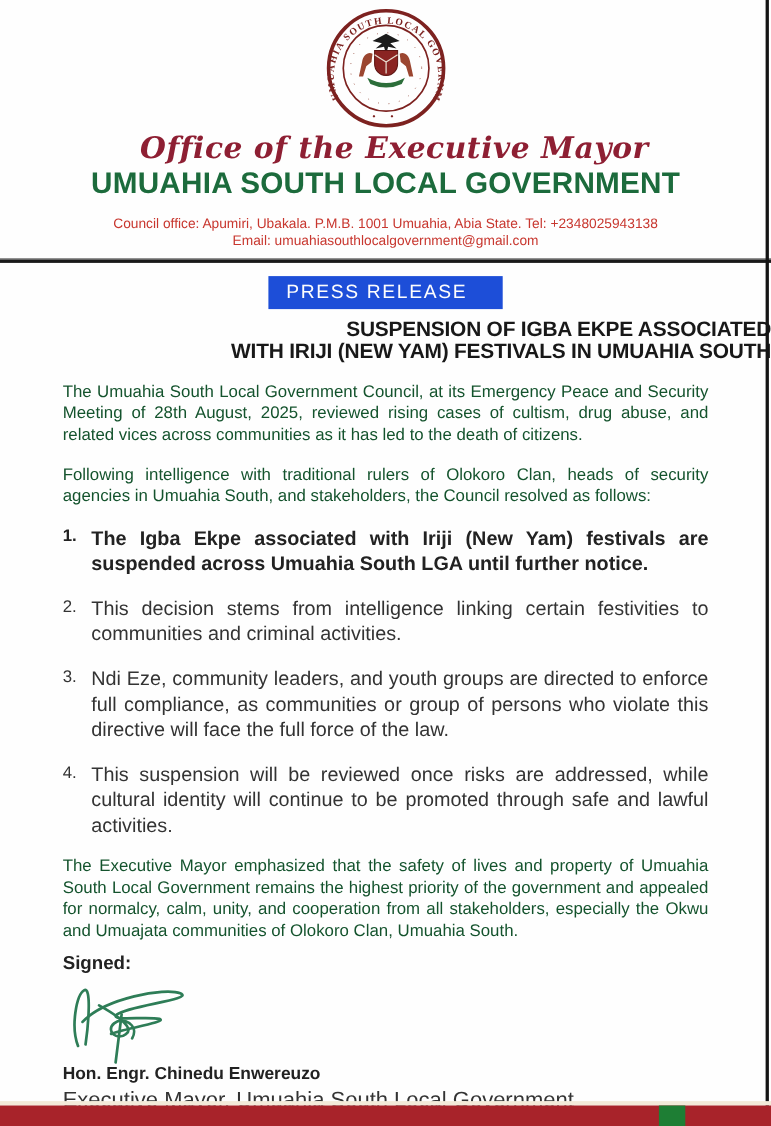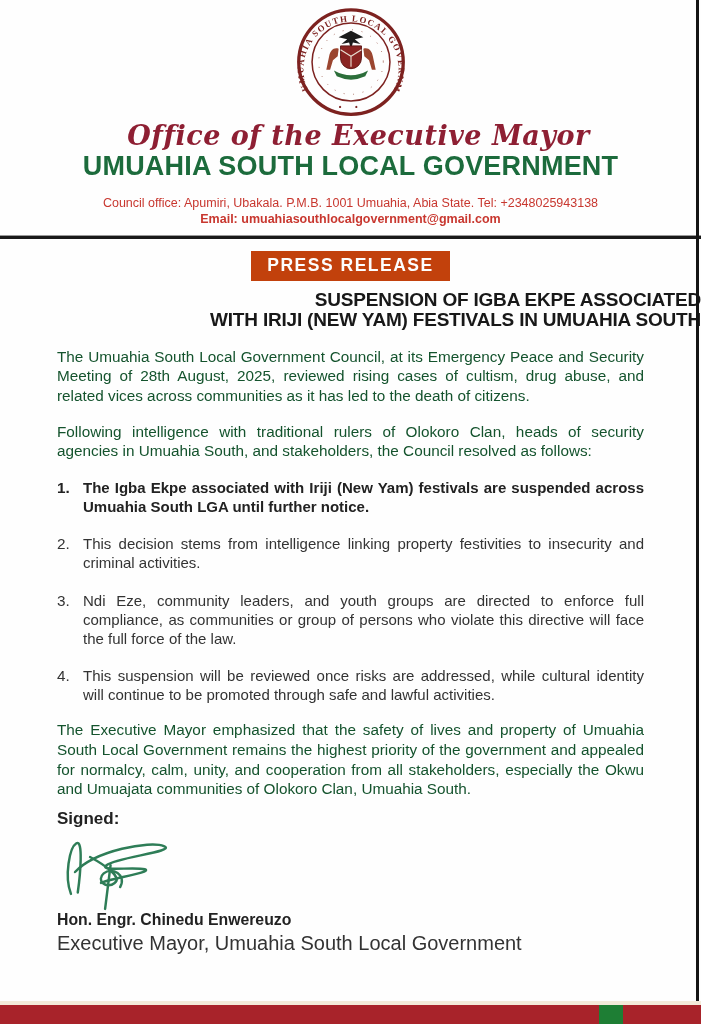--- a/index.html
+++ b/index.html
@@ -18,43 +18,43 @@
   .office-script {
     font-family:"DejaVu Serif","Liberation Serif",serif;
     font-style:italic; font-weight:bold; font-size:27px; color:#8e1f33;
     line-height:1.0; margin-top:2px; letter-spacing:.5px;padding-left:16px;
   }
   .gov-name {
     font-size:27px; font-weight:bold; color:#1c6b3c; letter-spacing:.2px;
     line-height:1.05; margin-top:3px;
   }
   .contact { font-size:12.5px; color:#c8372f; line-height:1.18; margin-top:16px; }
-  .contact + .contact { margin-top:1px;font-weight:bold; }
+  .contact + .contact { margin-top:1px; }
   .top-rule { height:4px; background:#191919; border-top:1px solid #9a9a9a; margin-top:8px; }
   
   .badge-row { text-align:center; margin-top:12px; }
   .badge {
-    display:inline-block; background:#c2410c; color:#fdfdfd;
-    font-weight:bold; font-size:17.5px; letter-spacing:1.5px;
-    padding:4px 16px 5px 16px;
+    display:inline-block; background:#1d4ed8; color:#fdfdfd;
+    font-weight:normal; font-size:17.5px; letter-spacing:1.5px;
+    padding:4px 32px 5px 16px;
   }
   .doc-title {
     text-align:right; font-weight:bold; color:#181818;
     font-size:19px; line-height:1.08; margin-top:9px; letter-spacing:-.2px;
   }
   .content { padding:0 57px 0 57px; }
   .para {
     font-size:15.3px; line-height:1.28; text-align:justify; color:#14532d;
     margin-top:16px;
   }
   ol.resolutions { list-style:none; margin-top:17px; }
   ol.resolutions li { display:flex; margin-top:18px; }
   ol.resolutions li:first-child { margin-top:0; }
   .res-num { width:26px; flex:0 0 26px; font-size:15.3px; line-height:1.28; color:#333; }
-  .res-text { flex:1; font-size:15px; line-height:1.28; text-align:justify; color:#333; }
+  .res-text { flex:1; font-size:18px; line-height:1.28; text-align:justify; color:#333; }
   li.bold .res-num, li.bold .res-text { font-weight:bold; color:#222; }
   
   .signed-label { font-weight:bold; font-size:17px; color:#222; margin-top:10px; }
   .sig-wrap { margin-top:2px; margin-bottom:-8px; height:82px; }
   .sig-name { font-weight:bold; font-size:15.8px; color:#222; margin-top:6px; }
   .sig-role { font-size:20px; color:#333; margin-top:3px; }
   
   .footer { position:absolute; left:0; right:0; bottom:0; }
   .footer .cream { height:4px; background:#f3ead9; }
   .footer .bar { position:relative; height:19px; background:#a8232a; }
@@ -109,21 +109,21 @@
     <p class="para">The Umuahia South Local Government Council, at its Emergency Peace and Security Meeting of 28th August, 2025, reviewed rising cases of cultism, drug abuse, and related vices across communities as it has led to the death of citizens.</p>
     <p class="para">Following intelligence with traditional rulers of Olokoro Clan, heads of security agencies in Umuahia South, and stakeholders, the Council resolved as follows:</p>
 
     <ol class="resolutions">
       <li class="bold">
         <span class="res-num">1.</span>
         <span class="res-text">The Igba Ekpe associated with Iriji (New Yam) festivals are suspended across Umuahia South LGA until further notice.</span>
       </li>
       <li>
         <span class="res-num">2.</span>
-        <span class="res-text">This decision stems from intelligence linking property festivities to insecurity and criminal activities.</span>
+        <span class="res-text">This decision stems from intelligence linking certain festivities to communities and criminal activities.</span>
       </li>
       <li>
         <span class="res-num">3.</span>
         <span class="res-text">Ndi Eze, community leaders, and youth groups are directed to enforce full compliance, as communities or group of persons who violate this directive will face the full force of the law.</span>
       </li>
       <li>
         <span class="res-num">4.</span>
         <span class="res-text">This suspension will be reviewed once risks are addressed, while cultural identity will continue to be promoted through safe and lawful activities.</span>
       </li>
     </ol>

